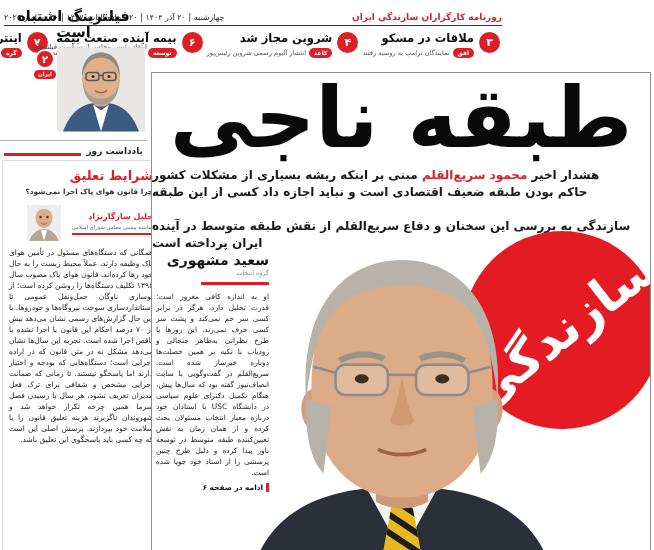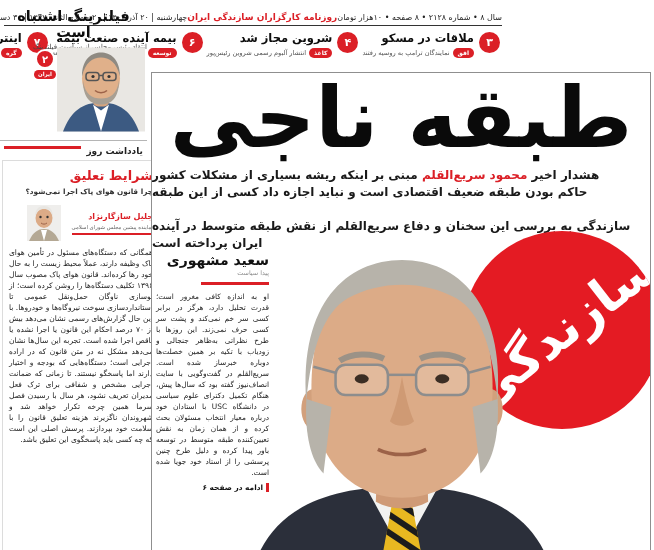--- a/index.html
+++ b/index.html
@@ -43,21 +43,21 @@
   .tl-photo { position:absolute; top:47px; left:57px; width:88px; height:85px; }
   .tl-badge { position:absolute; top:49px; left:34px; display:flex; flex-direction:column; align-items:center; gap:1px; z-index:3; }
   .badge-circle {
     width:20px; height:20px; border-radius:50%; background:var(--accent);
     color:#fff; font-weight:bold; font-size:10px; display:flex; align-items:center; justify-content:center;
     border:2px solid #fff;
   }
   .badge-pill { background:var(--accent); color:#fff; font-size:5.5px; font-weight:bold; padding:1px 4px 2px; border-radius:5px; }
   
   .sidebar-rule { position:absolute; top:140px; left:0; width:147px; border-top:1px solid #b5b5b5; }
-  .kicker { position:absolute; top:146px; left:4px; width:139px; display:flex; align-items:flex-start; gap:5px; direction:rtl; }
+  .kicker { position:absolute; top:146px; left:4px; width:139px; display:flex; align-items:flex-end; gap:5px; direction:rtl; }
   .kicker-label { font-size:9px; font-weight:900; color:#222; white-space:nowrap; }
   .kicker-bar { flex:1; height:3px; background:var(--accent); }
   .note-box {
     position:absolute; top:160px; left:2px; width:158px; bottom:0;
     border:1px solid #dcdcdc; border-bottom:none; padding:7px 6px 0; overflow:hidden; background:#fff;
   }
   .note-title { color:var(--accent); font-size:13px; font-weight:900; text-align:right; }
   .note-q { font-size:7.3px; font-weight:bold; color:#333; margin-top:4px; text-align:right; }
   .author-row { display:flex; direction:rtl; gap:11px; margin-top:9px; align-items:center; }
   .author-name { color:var(--accent); font-size:8px; font-weight:bold; white-space:nowrap; }
@@ -93,21 +93,20 @@
   .continue { display:flex; direction:rtl; align-items:center; gap:3px; margin-top:5px; }
   .continue-bar { width:3px; height:9px; background:var(--accent); }
   .continue-text { font-size:7.4px; font-weight:bold; color:#111; white-space:nowrap; }
 </style>
 </head>
 <body>
 
 <div id="page">
 
   <div class="header">
-    <span class="edition">سال ۸ • شماره ۲۱۲۸ • ۸ صفحه • ۱۰هزار تومان</span>
     <span class="paper-name">روزنامه کارگزاران سازندگی ایران</span>
     <span class="date-line">چهارشنبه | ۲۰ آذر ۱۴۰۴ | ۲۰ جمادی‌الثانیه ۱۴۴۷ | ۳۰ دسامبر ۲۰۲۵</span>
   </div>
 
   <div class="teasers">
     <div class="teaser">
       <div class="t-num">۳</div>
       <div class="t-main">
         <div class="t-title">ملاقات در مسکو</div>
         <div class="t-subrow">
@@ -245,21 +244,21 @@
         <line x1="216" y1="124" x2="238" y2="118"></line>
       </g>
       <ellipse cx="110" cy="130" rx="7" ry="4.5" fill="#3c2e24"></ellipse>
       <ellipse cx="190" cy="130" rx="7" ry="4.5" fill="#3c2e24"></ellipse>
       <path d="M150,128 C146,150 142,164 138,172 C144,178 156,178 162,172 C158,164 154,150 150,128" fill="#cf9a74"></path>
       <path d="M126,200 C140,207 160,207 174,200" stroke="#9c6248" stroke-width="3.5" fill="none"></path>
     </svg>
 
     <div class="col">
       <div class="byline-name">سعید مشهوری</div>
-      <div class="byline-role">پیدا سیاست</div>
+      <div class="byline-role">گروه انتخاب</div>
       <div class="col-bar"></div>
       <div class="col-body">او به اندازه کافی مغرور است؛ قدرت تحلیل دارد، هرگز در برابر کسی سر خم نمی‌کند و پشت سر کسی حرف نمی‌زند. این روزها با طرح نظراتی به‌ظاهر جنجالی و زودیاب با تکیه بر همین خصلت‌ها دوباره خبرساز شده است. سریع‌القلم در گفت‌وگویی با سایت انصاف‌نیوز گفته بود که سال‌ها پیش، هنگام تکمیل دکترای علوم سیاسی در دانشگاه USC با استادان خود درباره معیار انتخاب مسئولان بحث کرده و از همان زمان به نقش تعیین‌کننده طبقه متوسط در توسعه باور پیدا کرده و دلیل طرح چنین پرسشی را از استاد خود جویا شده است.</div>
       <div class="continue">
         <span class="continue-bar"></span>
         <span class="continue-text">ادامه در صفحه ۶</span>
       </div>
     </div>
   </div>
 
 </div>

